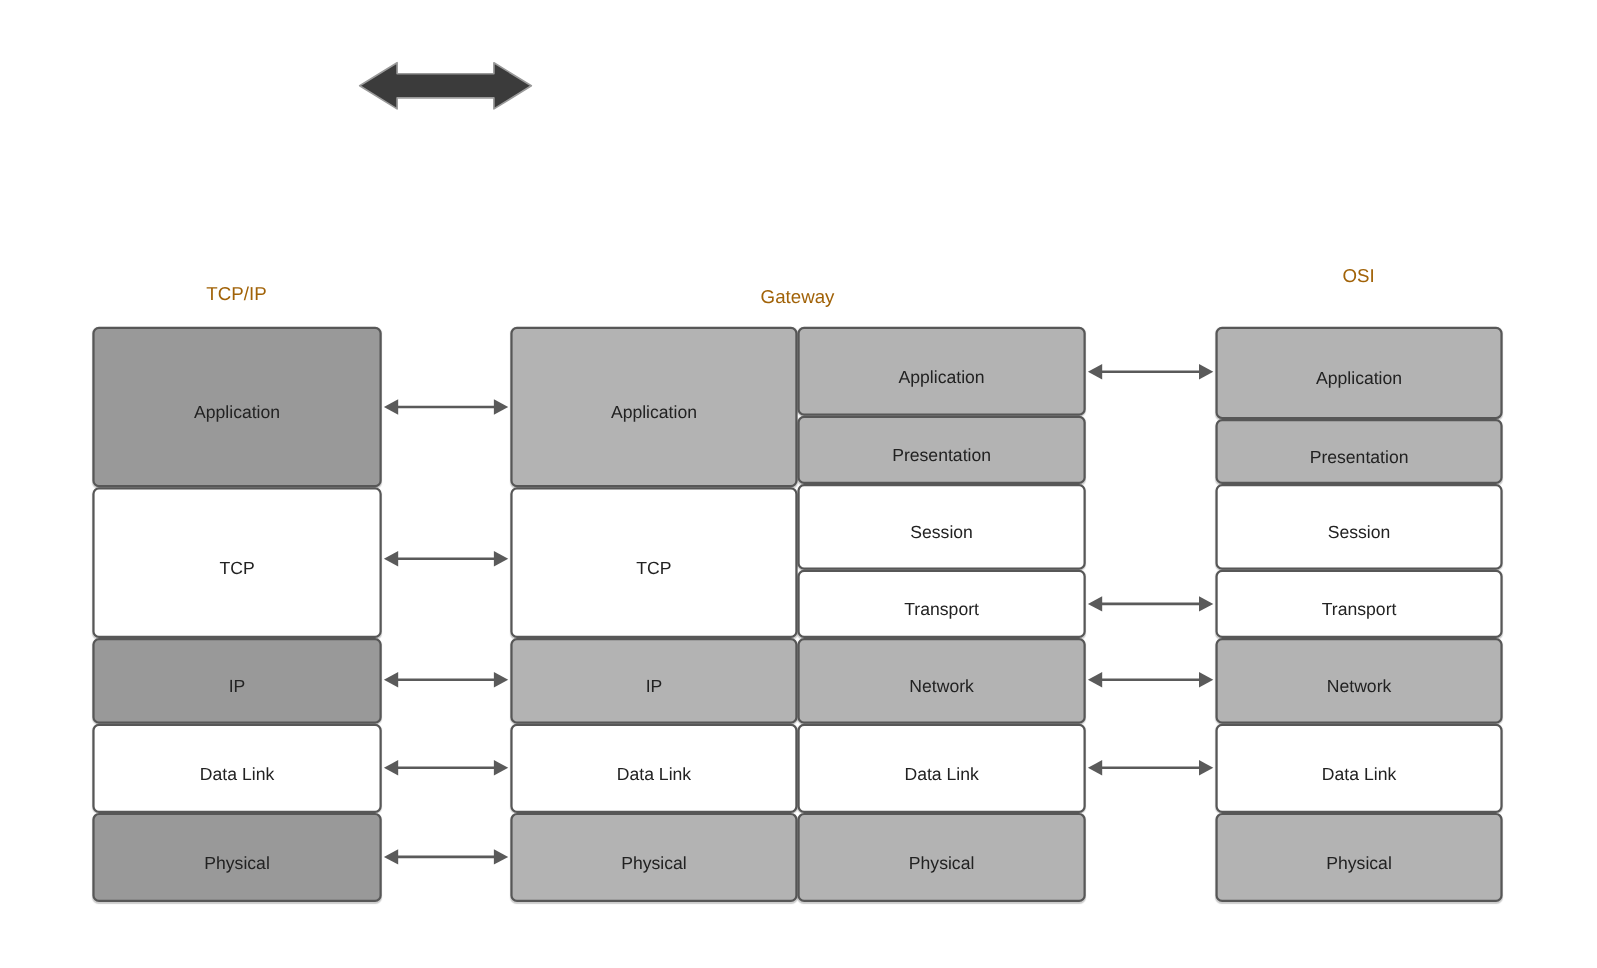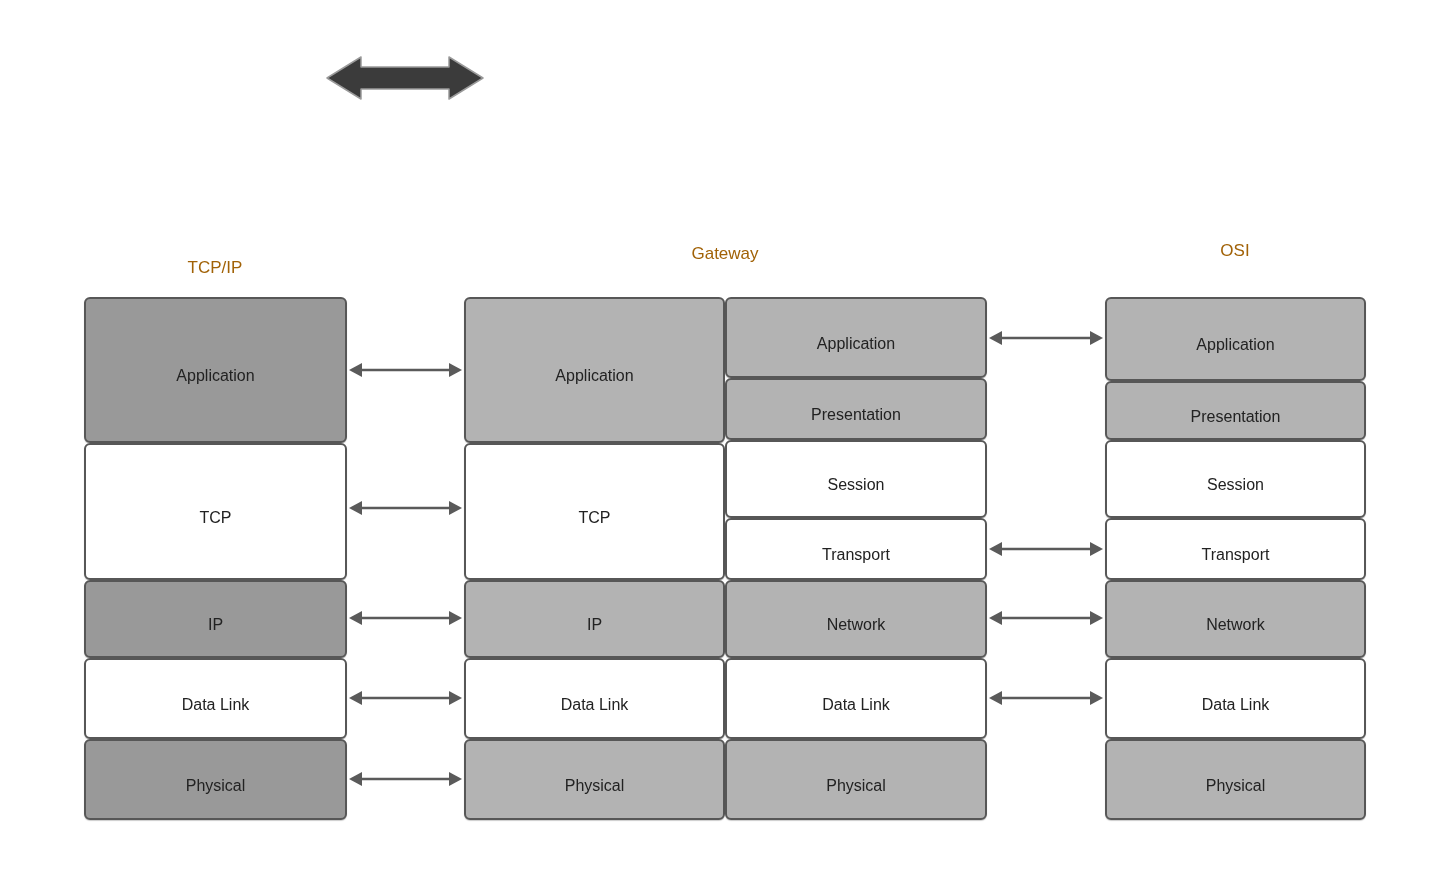--- a/index.html
+++ b/index.html
@@ -48,21 +48,21 @@
   }
 </style>
 </head>
 <body>
 
 <div id="canvas">
     <svg class="arrow-svg" width="156" height="50" style="left: 327px; top: 53px;">
       <polygon points="0,25 34,4 34,14 122,14 122,4 156,25 122,46 122,36 34,36 34,46" fill="#3b3b3b" stroke="#9a9a9a" stroke-width="1.5" stroke-linejoin="round"></polygon>
     </svg>
     <div class="col-title" style="left: 215px; top: 258px;">TCP/IP</div>
-    <div class="col-title" style="left: 725px; top: 244px;">Gateway</div>
+    <div class="col-title" style="left: 725px; top: 260px;">Gateway</div>
     <div class="col-title" style="left: 1235px; top: 241px;">OSI</div>
     <div class="layer" style="left: 84px; top: 297px; width: 263px; height: 146px; background: rgb(153, 153, 153); border-color: rgb(87, 87, 87);">
       <span>Application</span>
     </div>
     <div class="layer" style="left: 84px; top: 443px; width: 263px; height: 137px; background: rgb(255, 255, 255); border-color: rgb(87, 87, 87);">
       <span>TCP</span>
     </div>
     <div class="layer" style="left: 84px; top: 580px; width: 263px; height: 78px; background: rgb(153, 153, 153); border-color: rgb(87, 87, 87);">
       <span>IP</span>
     </div>

